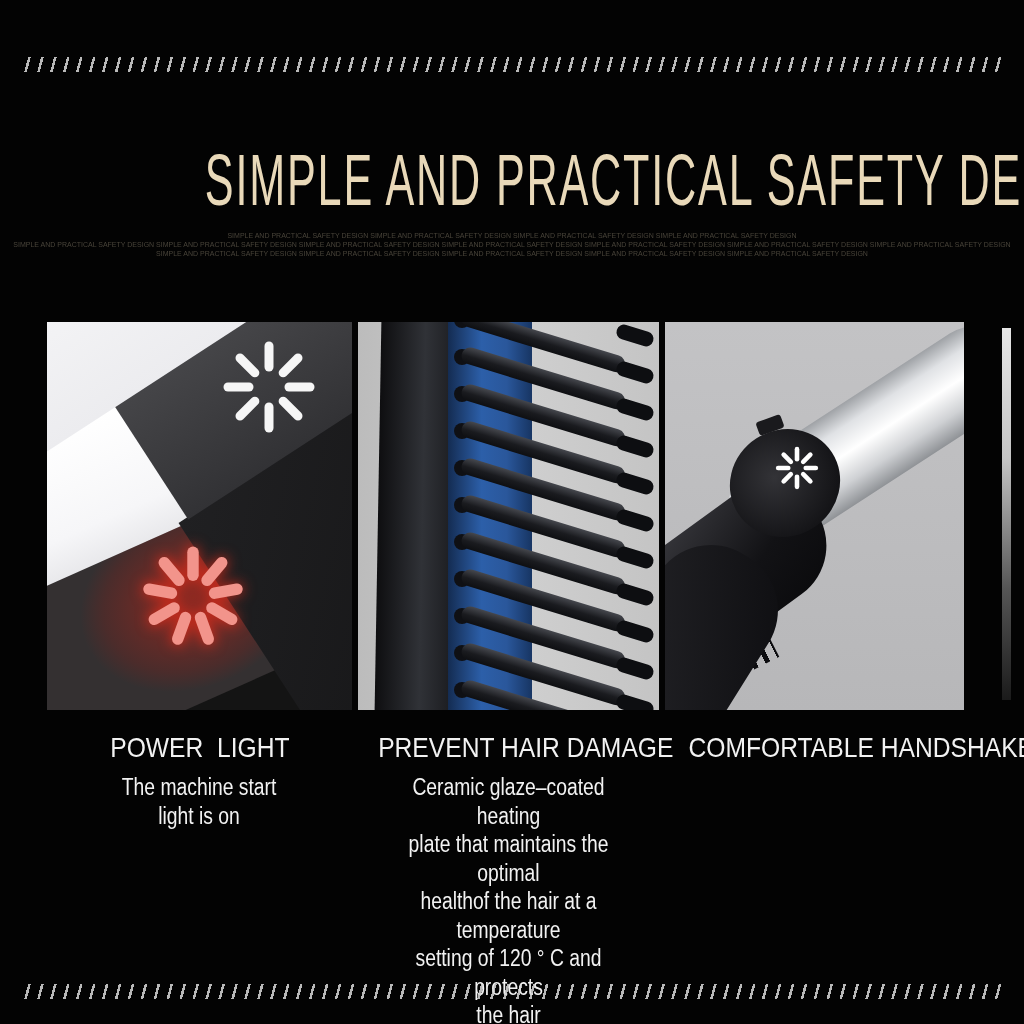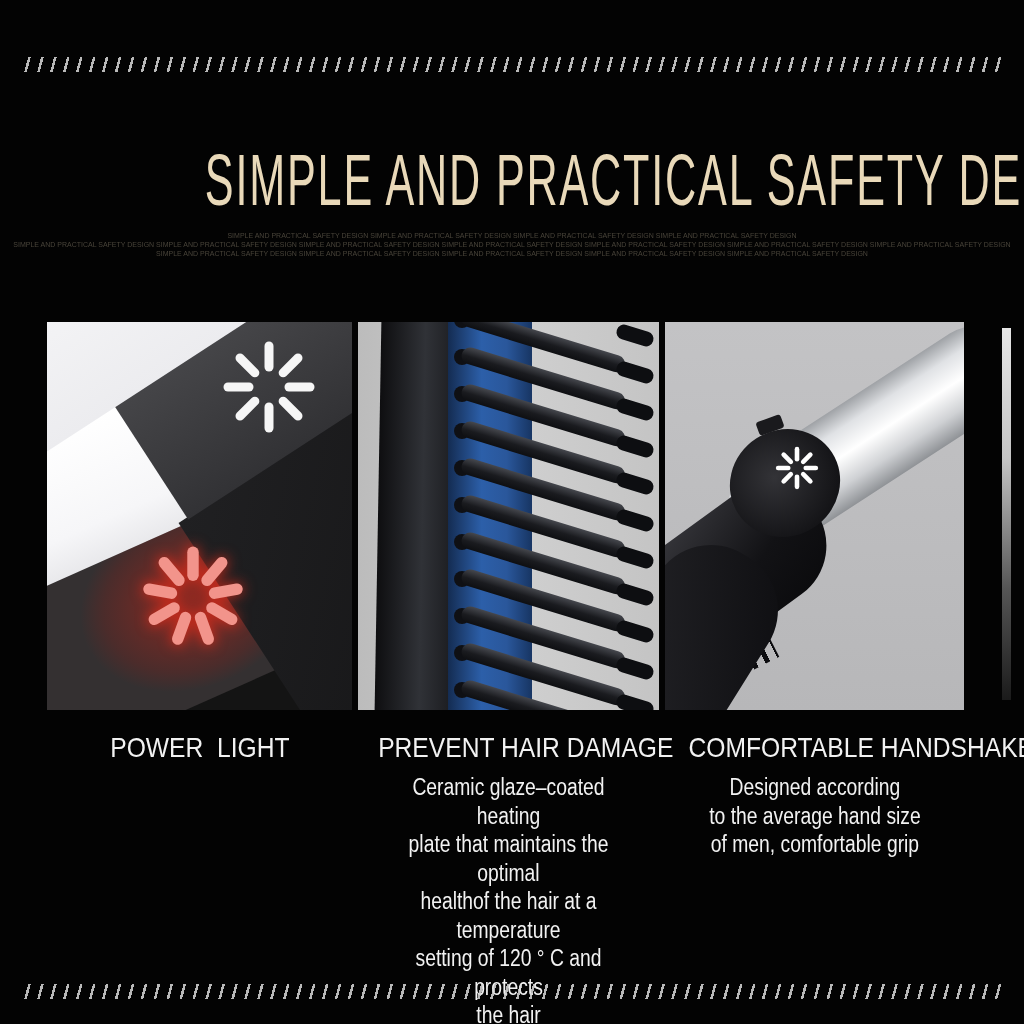--- a/index.html
+++ b/index.html
@@ -222,31 +222,30 @@
         </g>
       </svg>
     </div>
   </div>
 
   <div class="right-sliver"></div>
 
   <div class="captions">
     <div class="caption c1">
       <h2>POWER  LIGHT</h2>
+      <div class="cap-inner"><div class="body">The machine start
+light is on</div></div>
     </div>
     <div class="caption c2">
       <h2>PREVENT HAIR DAMAGE</h2>
       <div class="cap-inner"><div class="body">Ceramic glaze–coated heating
 plate that maintains the optimal
 healthof the hair at a temperature
 setting of 120 ° C and protects
 the hair</div></div>
     </div>
     <div class="caption c3">
       <h2>COMFORTABLE HANDSHAKE</h2>
-      <div class="cap-inner"><div class="body">Designed according
-to the average hand size
-of men, comfortable grip</div></div>
     </div>
   </div>
 
   <div class="slash-border bottom"></div>
 </div>
 
 </body></html>

